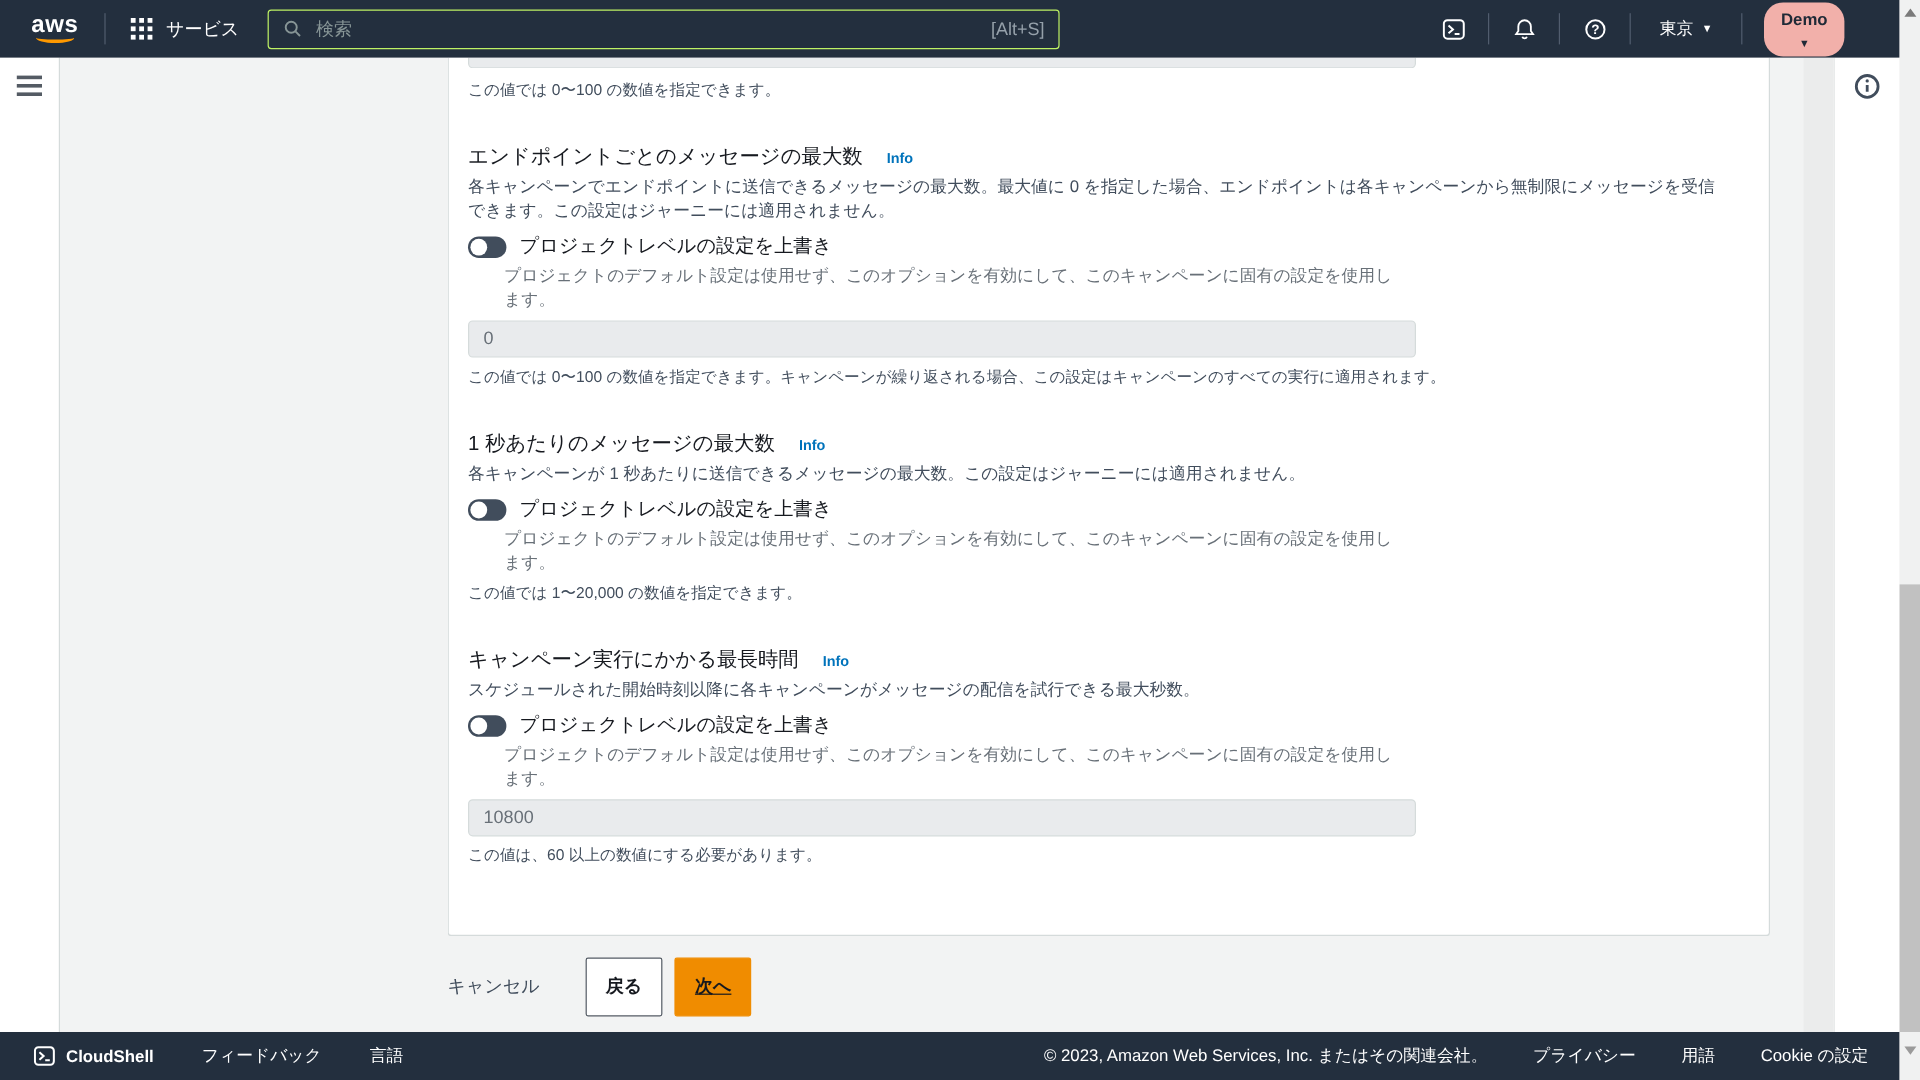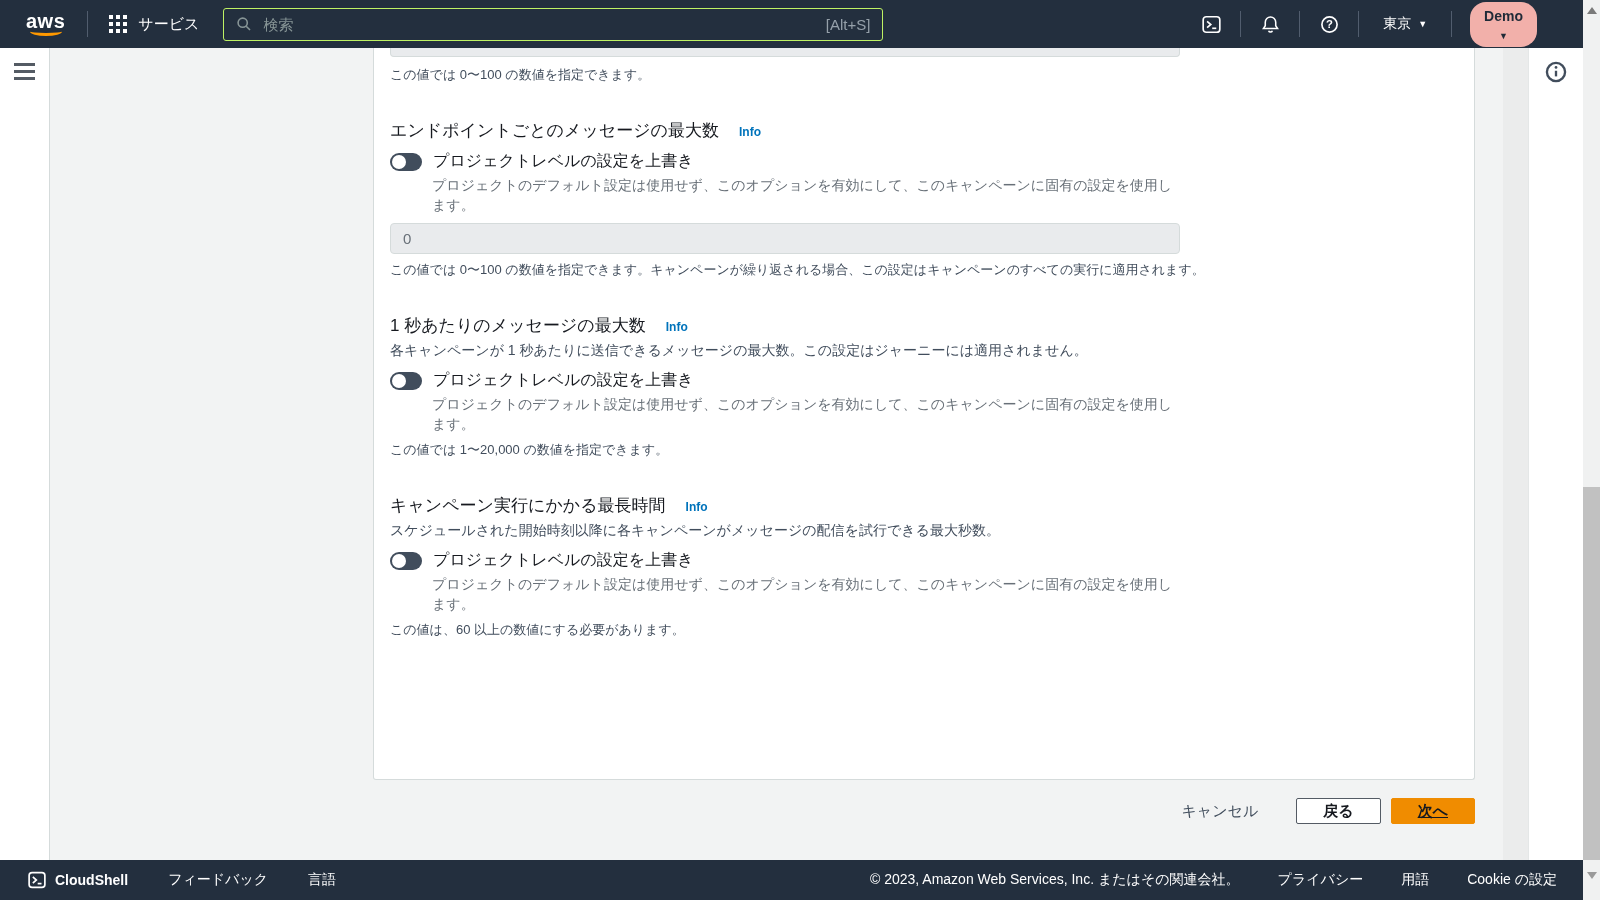--- a/index.html
+++ b/index.html
@@ -67,29 +67,29 @@
   .fsection{margin-top:38px;}
   .sec-head{display:flex;align-items:baseline;gap:20px;}
   .sec-head h2{margin:0;font-size:17px;line-height:20px;font-weight:400;color:var(--text);}
   .info-link{color:var(--info-link-blue);font-size:12px;font-weight:700;text-decoration:none;cursor:pointer;}
   .desc{margin:4px 0 0;font-size:14px;line-height:20px;color:var(--secondary);max-width:1048px;}
   .toggle-row{margin-top:10px;display:flex;align-items:center;gap:11px;}
   .toggle{width:32px;height:18px;border-radius:9px;background:var(--toggle-off);position:relative;
     display:inline-block;cursor:pointer;flex:0 0 auto;}
   .toggle .knob{position:absolute;top:2px;left:2px;width:14px;height:14px;border-radius:50%;background:#fff;}
   .toggle-label{font-size:16px;color:var(--text);}
-  .sub-desc{margin:3px 0 0 42px;font-size:14px;line-height:20px;color:var(--muted);max-width:750px;}
+  .sub-desc{margin:3px 0 0 30px;font-size:14px;line-height:20px;color:var(--muted);max-width:750px;}
   .field{display:block;margin-top:8px;width:790px;height:31px;background:var(--input-bg);
     border:1px solid var(--card-border);border-radius:4px;color:var(--muted);font-size:15px;
     padding:0 12px;font-family:inherit;}
   
-  .actions{position:absolute;top:798px;left:373px;width:1102px;display:flex;justify-content:flex-end;
+  .actions{position:absolute;top:798px;left:373px;width:1102px;display:flex;
     align-items:center;}
   .link-btn{font-size:15px;font-weight:500;color:var(--secondary);cursor:pointer;margin-right:38px;}
-  .btn{height:26px;padding:0 26px;border-radius:2px;font-size:15px;font-weight:700;cursor:pointer;
+  .btn{height:49px;padding:0 16px;border-radius:2px;font-size:15px;font-weight:700;cursor:pointer;
     display:inline-flex;align-items:center;font-family:inherit;}
   .btn-normal{background:#fff;border:1px solid #545b64;color:var(--text);margin-right:10px;}
   .btn-primary{background:var(--accent-orange);border:1px solid var(--accent-orange);color:#16191f;text-decoration:underline;}
   
   .footer{position:absolute;bottom:0;left:0;right:17px;height:40px;background:var(--nav-bg);
     display:flex;align-items:center;color:#fff;font-size:14px;z-index:5;}
   .footer-left{display:flex;align-items:center;gap:40px;margin-left:28px;}
   .footer-cloudshell{display:flex;align-items:center;gap:9px;font-weight:700;cursor:pointer;}
   .footer a{color:#fff;text-decoration:none;cursor:pointer;}
   .footer-right{margin-left:auto;display:flex;align-items:center;gap:38px;margin-right:26px;}
@@ -186,20 +186,21 @@
 
 <main class="card">
   <div class="partial-input"></div>
   <p class="constraint top-constraint">この値では 0〜100 の数値を指定できます。</p>
 
   <section class="fsection">
     <div class="sec-head">
       <h2>エンドポイントごとのメッセージの最大数</h2>
       <a class="info-link">Info</a>
     </div>
+    <p class="desc">各キャンペーンでエンドポイントに送信できるメッセージの最大数。最大値に 0 を指定した場合、エンドポイントは各キャンペーンから無制限にメッセージを受信できます。この設定はジャーニーには適用されません。</p>
     <div class="toggle-row">
       <span class="toggle">
           <span class="knob"></span>
         </span>
       <span class="toggle-label">プロジェクトレベルの設定を上書き</span>
     </div>
     <p class="sub-desc">プロジェクトのデフォルト設定は使用せず、このオプションを有効にして、このキャンペーンに固有の設定を使用します。</p>
     <input class="field" disabled="" value="0" style="">
     <p class="constraint">この値では 0〜100 の数値を指定できます。キャンペーンが繰り返される場合、この設定はキャンペーンのすべての実行に適用されます。</p>
   </section>
@@ -226,20 +227,21 @@
       <a class="info-link">Info</a>
     </div>
     <p class="desc">スケジュールされた開始時刻以降に各キャンペーンがメッセージの配信を試行できる最大秒数。</p>
     <div class="toggle-row">
       <span class="toggle">
           <span class="knob"></span>
         </span>
       <span class="toggle-label">プロジェクトレベルの設定を上書き</span>
     </div>
     <p class="sub-desc">プロジェクトのデフォルト設定は使用せず、このオプションを有効にして、このキャンペーンに固有の設定を使用します。</p>
+    <input class="field" disabled="" value="10800" style="">
     <p class="constraint">この値は、60 以上の数値にする必要があります。</p>
   </section>
 </main>
 
 <div class="actions">
   <span class="link-btn">キャンセル</span>
   <button class="btn btn-normal">戻る</button>
   <button class="btn btn-primary">次へ</button>
 </div>
 

